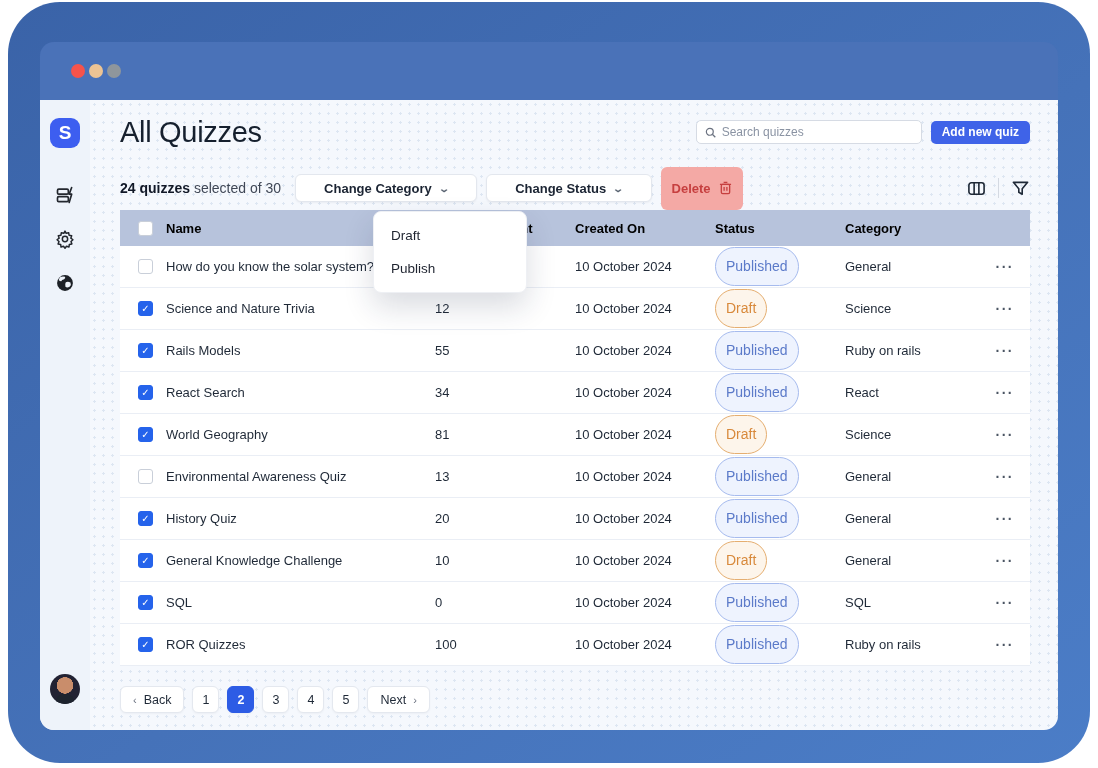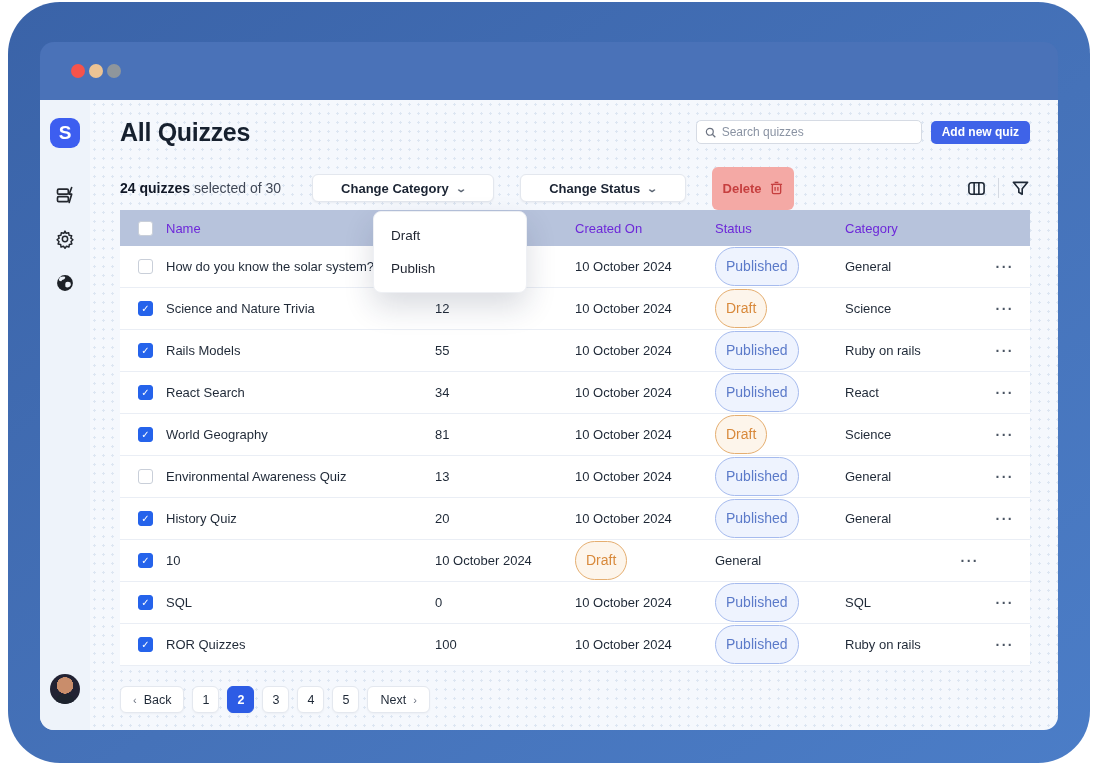--- a/index.html
+++ b/index.html
@@ -22,49 +22,49 @@
   .navicon svg { width:20px; height:20px; }
   .side-spacer { flex:1; }
   .avatar { width:30px; height:30px; border-radius:50%; margin-bottom:26px; overflow:hidden; cursor:pointer;
             background:radial-gradient(circle at 50% 38%, #c98d6b 0 34%, #223 35%), #3a4a66; position:relative; }
   .avatar::after { content:""; position:absolute; left:6px; bottom:-2px; width:18px; height:12px; border-radius:8px 8px 0 0; background:#1d232e; }
 
   .main { flex:1; position:relative; padding:0 28px 0 30px;
           background-image:radial-gradient(circle, #dde6f2 1px, transparent 1.3px); background-size:9px 9px; }
 
   .header-row { display:flex; align-items:center; margin-top:16px; height:32px; }
-  .page-title { font-size:25px; font-weight:700; color:#16202e; letter-spacing:-0.3px; }
+  .page-title { font-size:29px; font-weight:400; color:#16202e; letter-spacing:-0.3px; }
   .spacer { flex:1; }
   .search-box { width:226px; height:24px; background:#fff; border:1px solid #d6dbe4; border-radius:5px;
                 display:flex; align-items:center; padding:0 8px; gap:6px; }
   .search-box svg { width:11px; height:11px; flex-shrink:0; }
   .search-box input { border:none; outline:none; font-size:12px; color:#30363f; width:100%; background:transparent; font-family:inherit; }
   .search-box input::placeholder { color:#8a93a3; }
   .btn-primary { margin-left:9px; height:23px; padding:0 11px; background:#3f63e8; color:#fff; border:none; border-radius:5px;
                  font-size:12px; font-weight:600; cursor:pointer; font-family:inherit; }
 
-  .toolbar { display:flex; align-items:center; margin-top:26px; height:28px; gap:26px; }
+  .toolbar { display:flex; align-items:center; margin-top:26px; height:28px; gap:9px; }
   .sel-text { font-size:14px; color:#3f4756; margin-right:5px; }
   .sel-text b { color:#111827; font-weight:700; }
   .btn-white { height:28px; padding:0 28px; background:#fff; border:1px solid #e3e7ee; border-radius:6px; font-size:13px;
                font-weight:600; color:#1b2433; display:flex; align-items:center; gap:8px; cursor:pointer; font-family:inherit;
                box-shadow:0 1px 2px rgba(16,24,40,.05); }
   .chev { font-size:10px; color:#5a6472; transform:scaleX(1.4); }
   .btn-delete { height:43px; padding:0 11px; background:#f4a9a5; border:none; border-radius:6px; font-size:13px; font-weight:600;
                 color:#c63f3f; display:flex; align-items:center; gap:8px; cursor:pointer; font-family:inherit; }
   .btn-delete svg { width:13px; height:14px; }
   .tb-right { margin-left:auto; display:flex; align-items:center; gap:12px; }
   .icon-btn { background:none; border:none; cursor:pointer; padding:0; display:flex; color:#1f2937; }
   .icon-btn svg { width:19px; height:19px; }
   .vdiv { width:1px; height:20px; background:#d4d9e2; }
 
   .table { margin-top:8px; }
   .trow { display:grid; grid-template-columns:46px 269px 140px 140px 130px 150px 1fr; align-items:center; }
   .thead { height:36px; background:#b7c3dc; }
-  .thead .th { font-size:13px; font-weight:400; color:#6d28d9; }
+  .thead .th { font-size:13px; font-weight:700; color:#000000; }
   .tbody .trow { height:42px; background:#fff; border-bottom:1px solid #eaeef5; font-size:13px; color:#1f2937; }
   .cb-wrap { display:flex; justify-content:flex-end; padding-right:13px; }
   .cb { width:15px; height:15px; border-radius:3px; border:1.5px solid #c9cfd9; background:#fff; cursor:pointer;
         display:flex; align-items:center; justify-content:center; font-size:10px; color:#fff; }
   .cb.checked { background:#2563eb; border-color:#2563eb; }
   .pill { display:inline-block; padding:10px 10px; border-radius:999px; font-size:14px; line-height:1.2; }
   .pill.published { color:#5b7ac9; border:1px solid #a6bbee; background:#eef3fe; }
   .pill.draft { color:#d8893b; border:1px solid #e5ae70; background:#fdf5eb; }
   .dots { justify-self:end; padding-right:16px; color:#4b5563; font-size:14px; letter-spacing:1.5px; font-weight:700; cursor:pointer; }
 
@@ -271,20 +271,21 @@
     <div>10 October 2024</div>
     <div><span class="pill published">Published</span></div>
     <div>General</div>
     <div class="dots">···</div>
   </div>
 
   <div class="trow">
     <div class="cb-wrap">
                 <span class="cb checked">✓</span>
               </div>
+    <div>General Knowledge Challenge</div>
     <div>10</div>
     <div>10 October 2024</div>
     <div><span class="pill draft">Draft</span></div>
     <div>General</div>
     <div class="dots">···</div>
   </div>
 
   <div class="trow">
     <div class="cb-wrap">
                 <span class="cb checked">✓</span>

